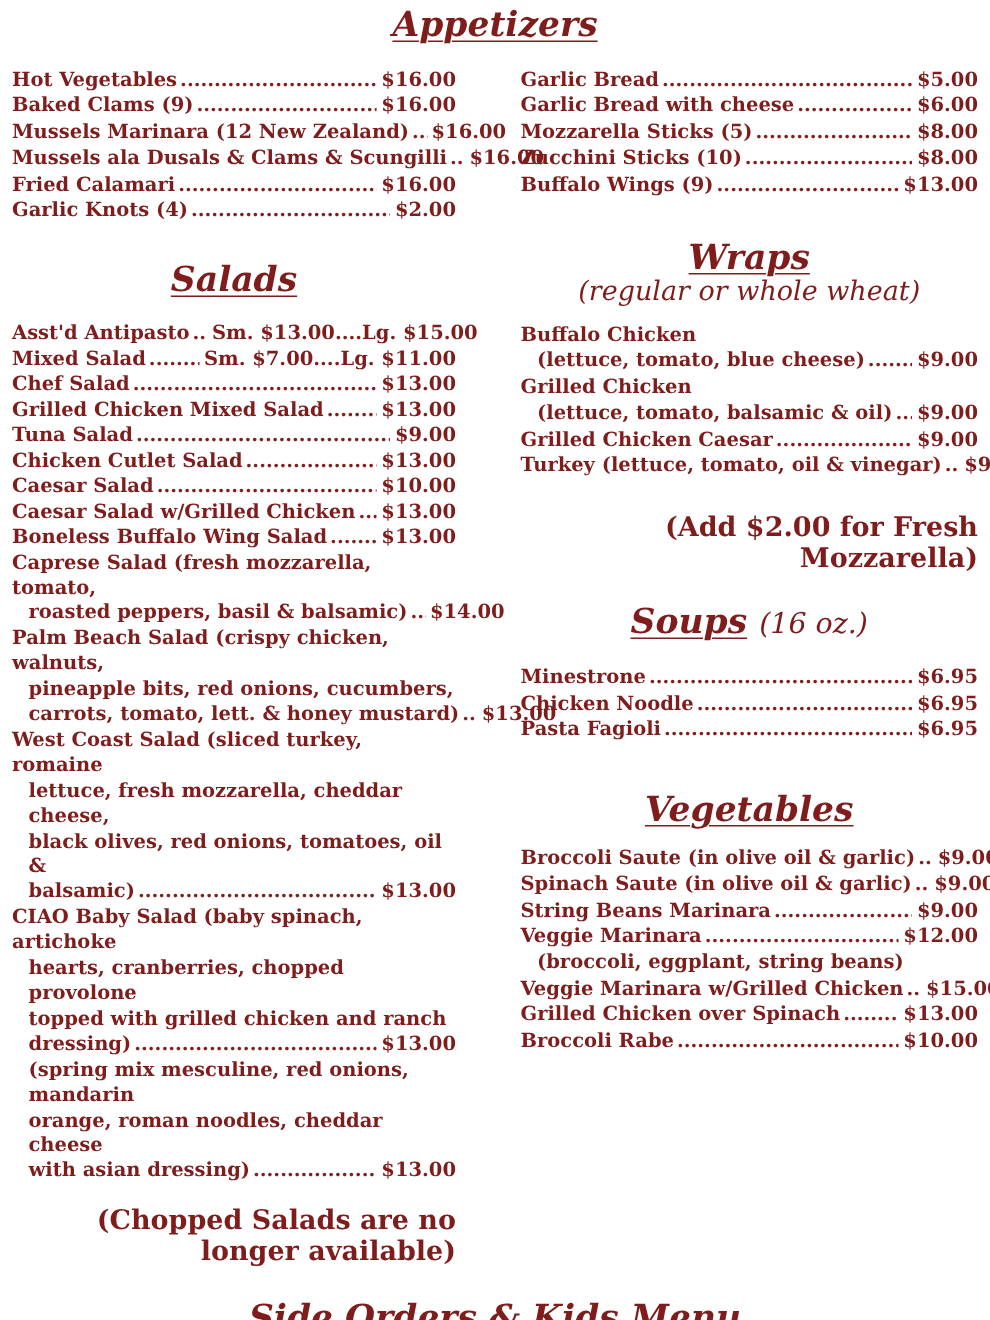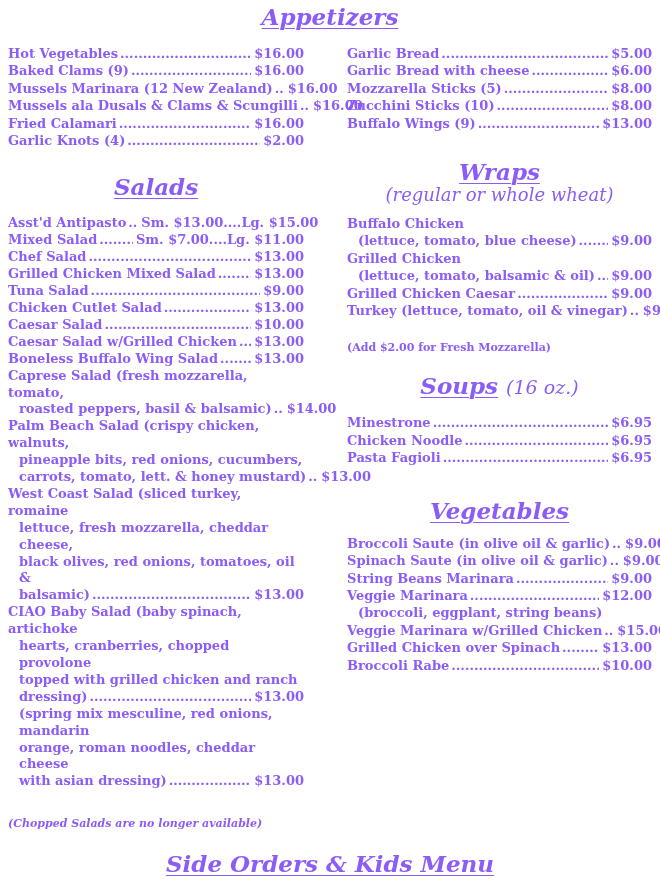--- a/index.html
+++ b/index.html
@@ -3,21 +3,21 @@
 <meta charset="utf-8">
 <style>
   * { box-sizing: border-box; }
   html, body { margin: 0; padding: 0; background: #ffffff; }
   .page {
     position: relative;
     width: 660px;
     height: 880px;
     margin: 0 auto;
     background: #ffffff;
-    color: #8b5cf6;
+    color: #7f1d1d;
     font-family: "DejaVu Serif", serif;
     font-weight: 600;
     padding: 2px 8px 0 8px;
     overflow: hidden;
   }
   .heading {
     font-style: italic;
     text-align: center;
     font-size: 23px;
     line-height: 30px;
@@ -58,22 +58,22 @@
   }
   .dots::after {
     content: "......................................................................................................................";
   }
   .line { }
   .cont { padding-left: 11px; }
 
   .app-items   { margin-top: 13px; }
   .salads-h    { margin-top: 23px; }
   .salads-items{ margin-top: 13px; }
-  .note        { text-align: left; font-size: 11px; font-weight: 600; }
-  .salads-note { margin-top: 27px; font-style: italic; }
+  .note        { text-align: right; font-size: 18px; font-weight: 600; }
+  .salads-note { margin-top: 13px; }
   .wraps-h     { margin-top: 25px; }
   .wraps-items { margin-top: 12px; }
   .wraps-note  { margin-top: 22px; }
   .soups-h     { margin-top: 17px; }
   .soups-items { margin-top: 12px; }
   .veg-h       { margin-top: 29px; }
   .veg-items   { margin-top: 9px; }
   .sides-h     { margin-top: 19px; }
 </style>
 </head>

